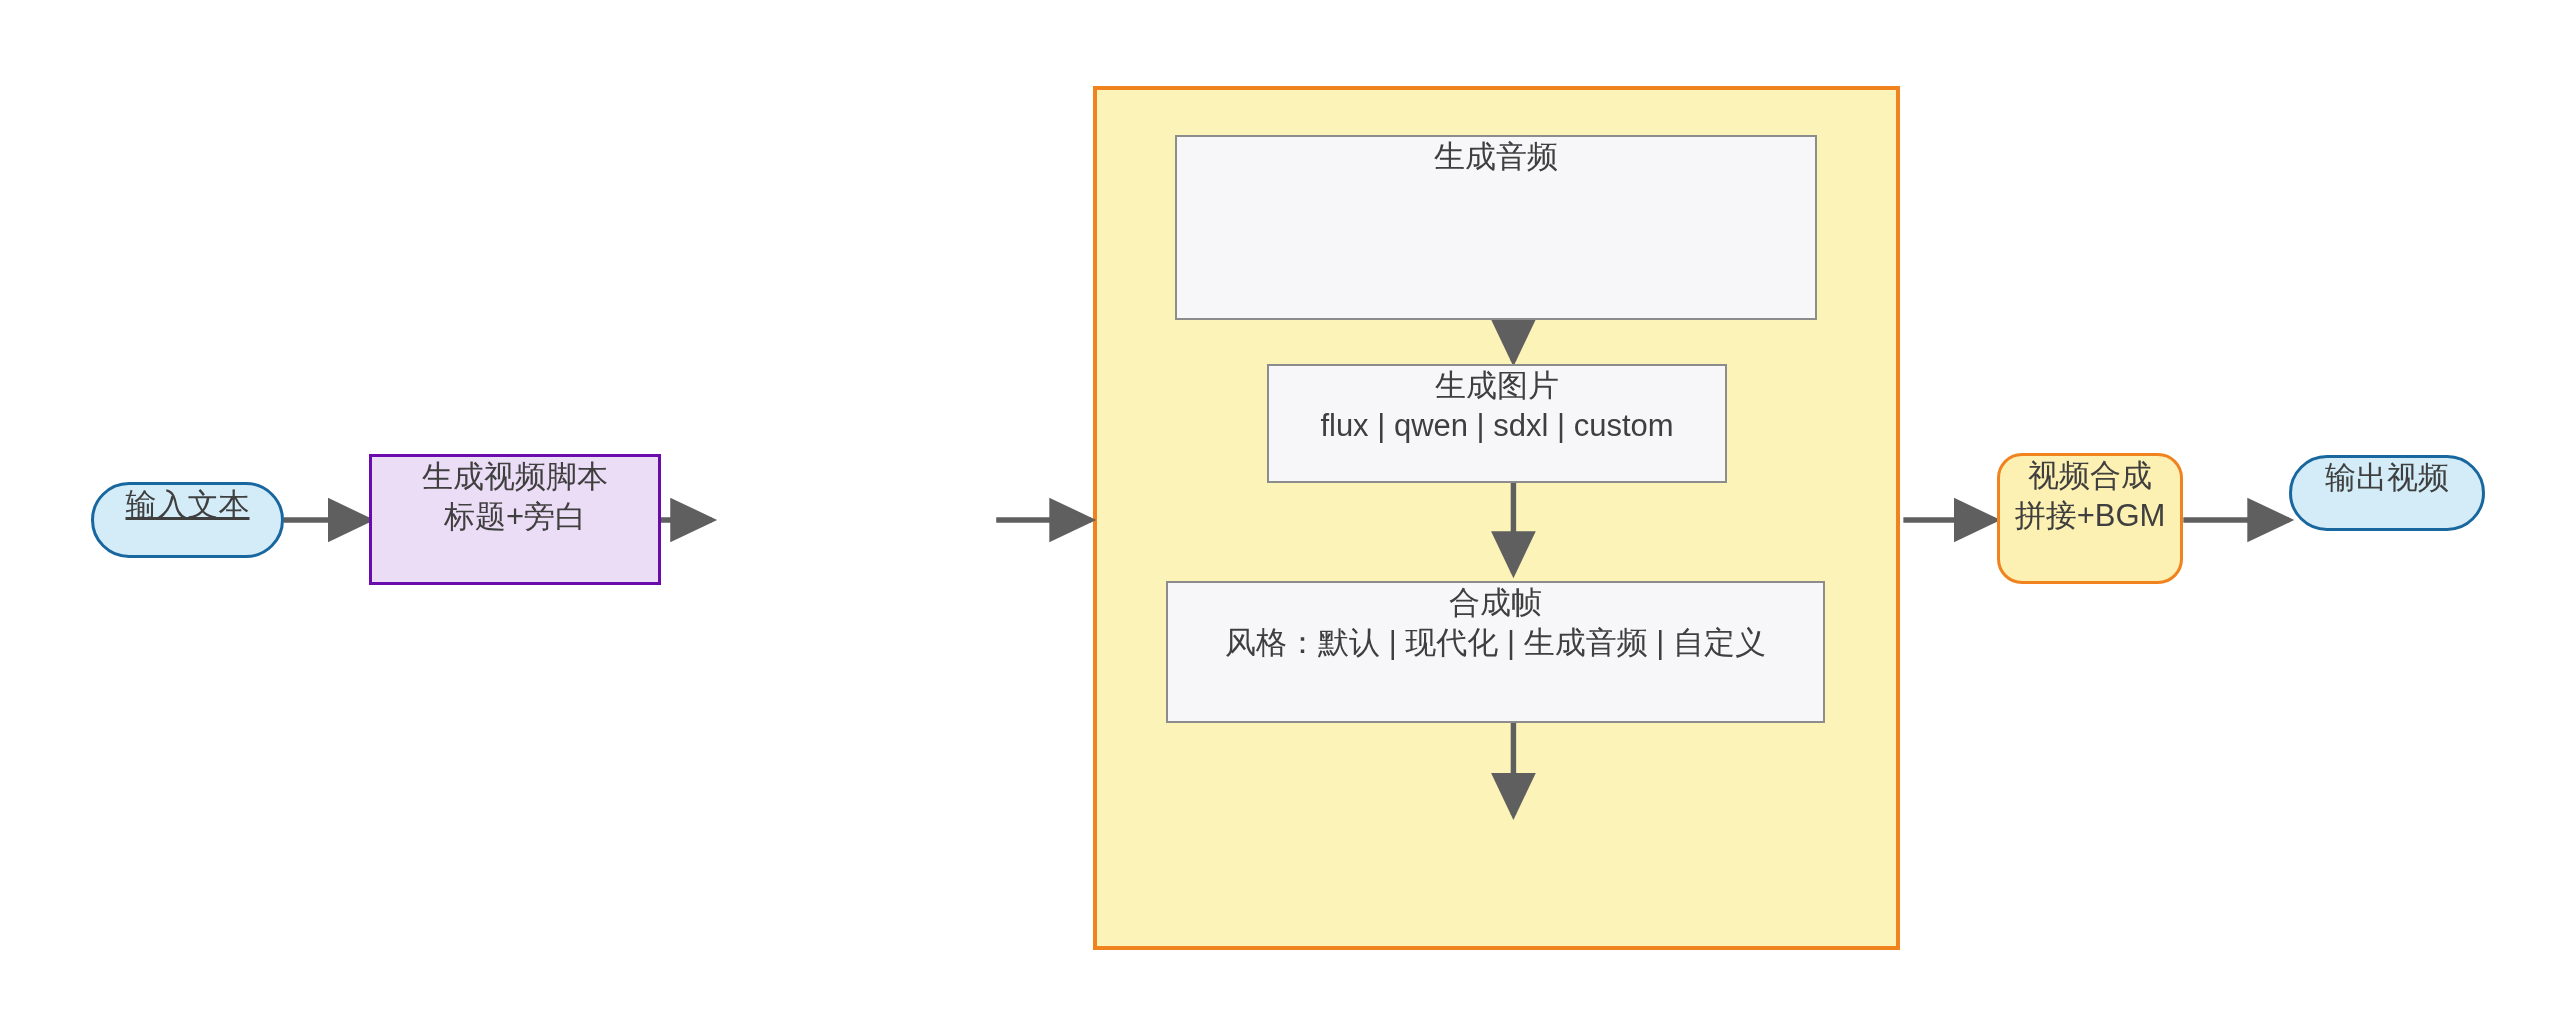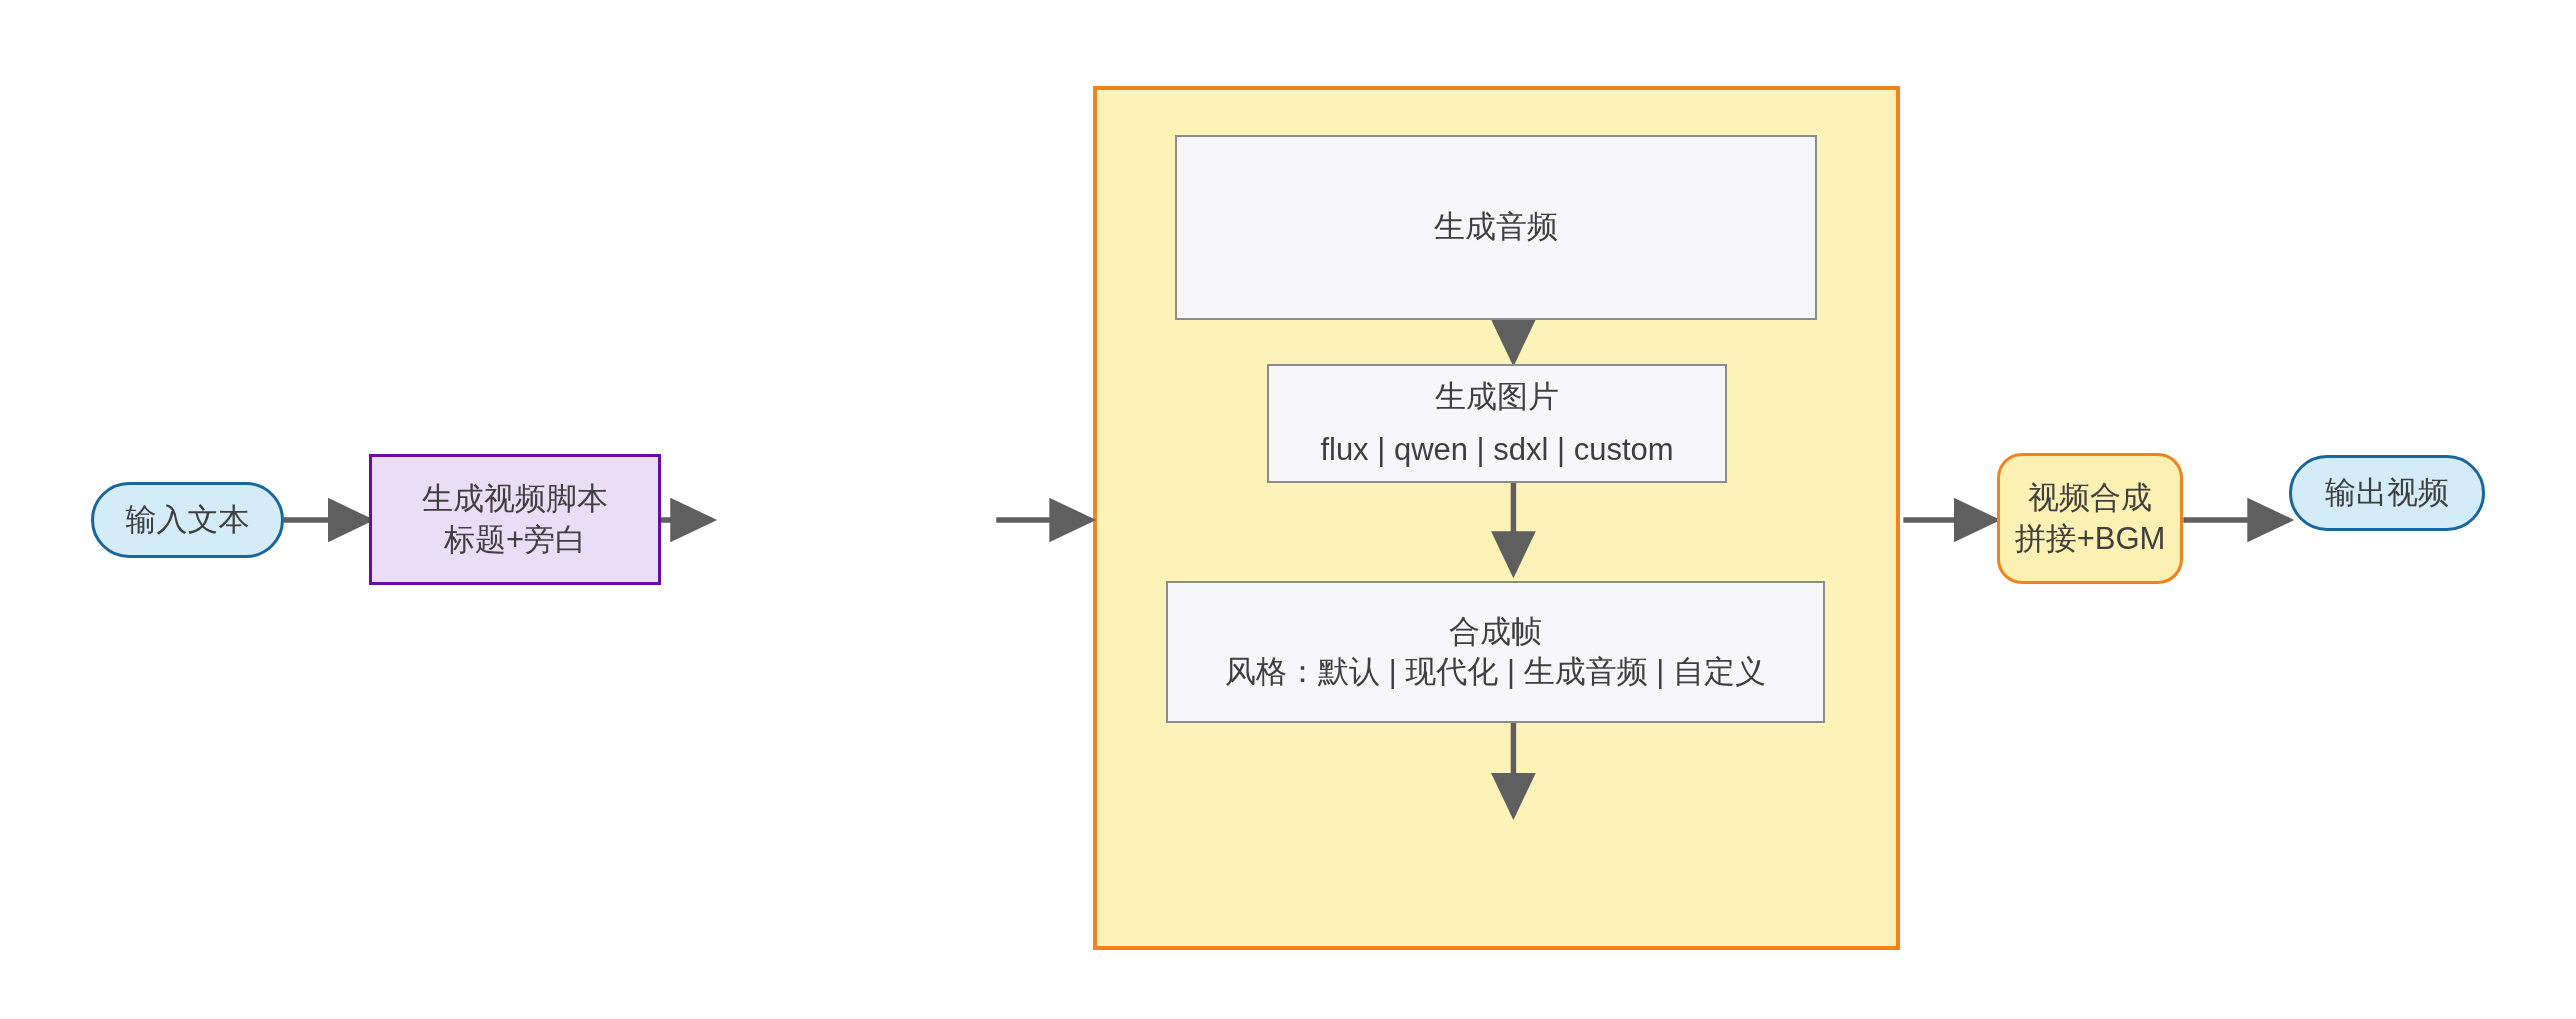--- a/index.html
+++ b/index.html
@@ -27,21 +27,20 @@
     pointer-events: none;
   }
 
   
   .node {
     position: absolute;
     box-sizing: border-box;
     display: flex;
     flex-direction: column;
     align-items: center;
-    justify-content: center;
     text-align: center;
     color: #3f3f3f;
     line-height: 1.30;
     white-space: nowrap;
   }
   .node .l1, .node .l2 { display: block; }
 
   
   .terminal {
     background: #d3ecf8;
@@ -105,35 +104,35 @@
       <line x1="1665" y1="531" x2="1665" y2="630"></line>
 
       <line x1="1665" y1="786" x2="1665" y2="896"></line>
 
       <line x1="2094" y1="572" x2="2195" y2="572"></line>
 
       <line x1="2402" y1="572" x2="2518" y2="572"></line>
     </g>
   </svg>
 
-  <div class="node terminal" style="left:91px; top:482px; width:193px; height:76px;">
+  <div class="node terminal" style="left:91px; top:482px; width:193px; height:76px;text-decoration:underline;">
     <span class="l1">输入文本</span>
   </div>
 
   <div class="node process-purple" style="left:369px; top:454px; width:292px; height:131px;">
     <span class="l1">生成视频脚本</span>
     <span class="l2">标题+旁白</span>
   </div>
 
 
   <div class="node step-box" style="left:1175px; top:135px; width:642px; height:185px;">
     <span class="l1">生成音频</span>
   </div>
 
-  <div class="node step-box" style="left:1267px; top:364px; width:460px; height:119px;gap:13px;">
+  <div class="node step-box" style="left:1267px; top:364px; width:460px; height:119px;">
     <span class="l1">生成图片</span>
     <span class="l2">flux | qwen | sdxl | custom</span>
   </div>
 
   <div class="node step-box" style="left:1166px; top:573px; width:659px; height:142px;margin-top:8px;">
     <span class="l1">合成帧</span>
     <span class="l2">风格：默认 | 现代化 | 生成音频 | 自定义</span>
   </div>
 
 

